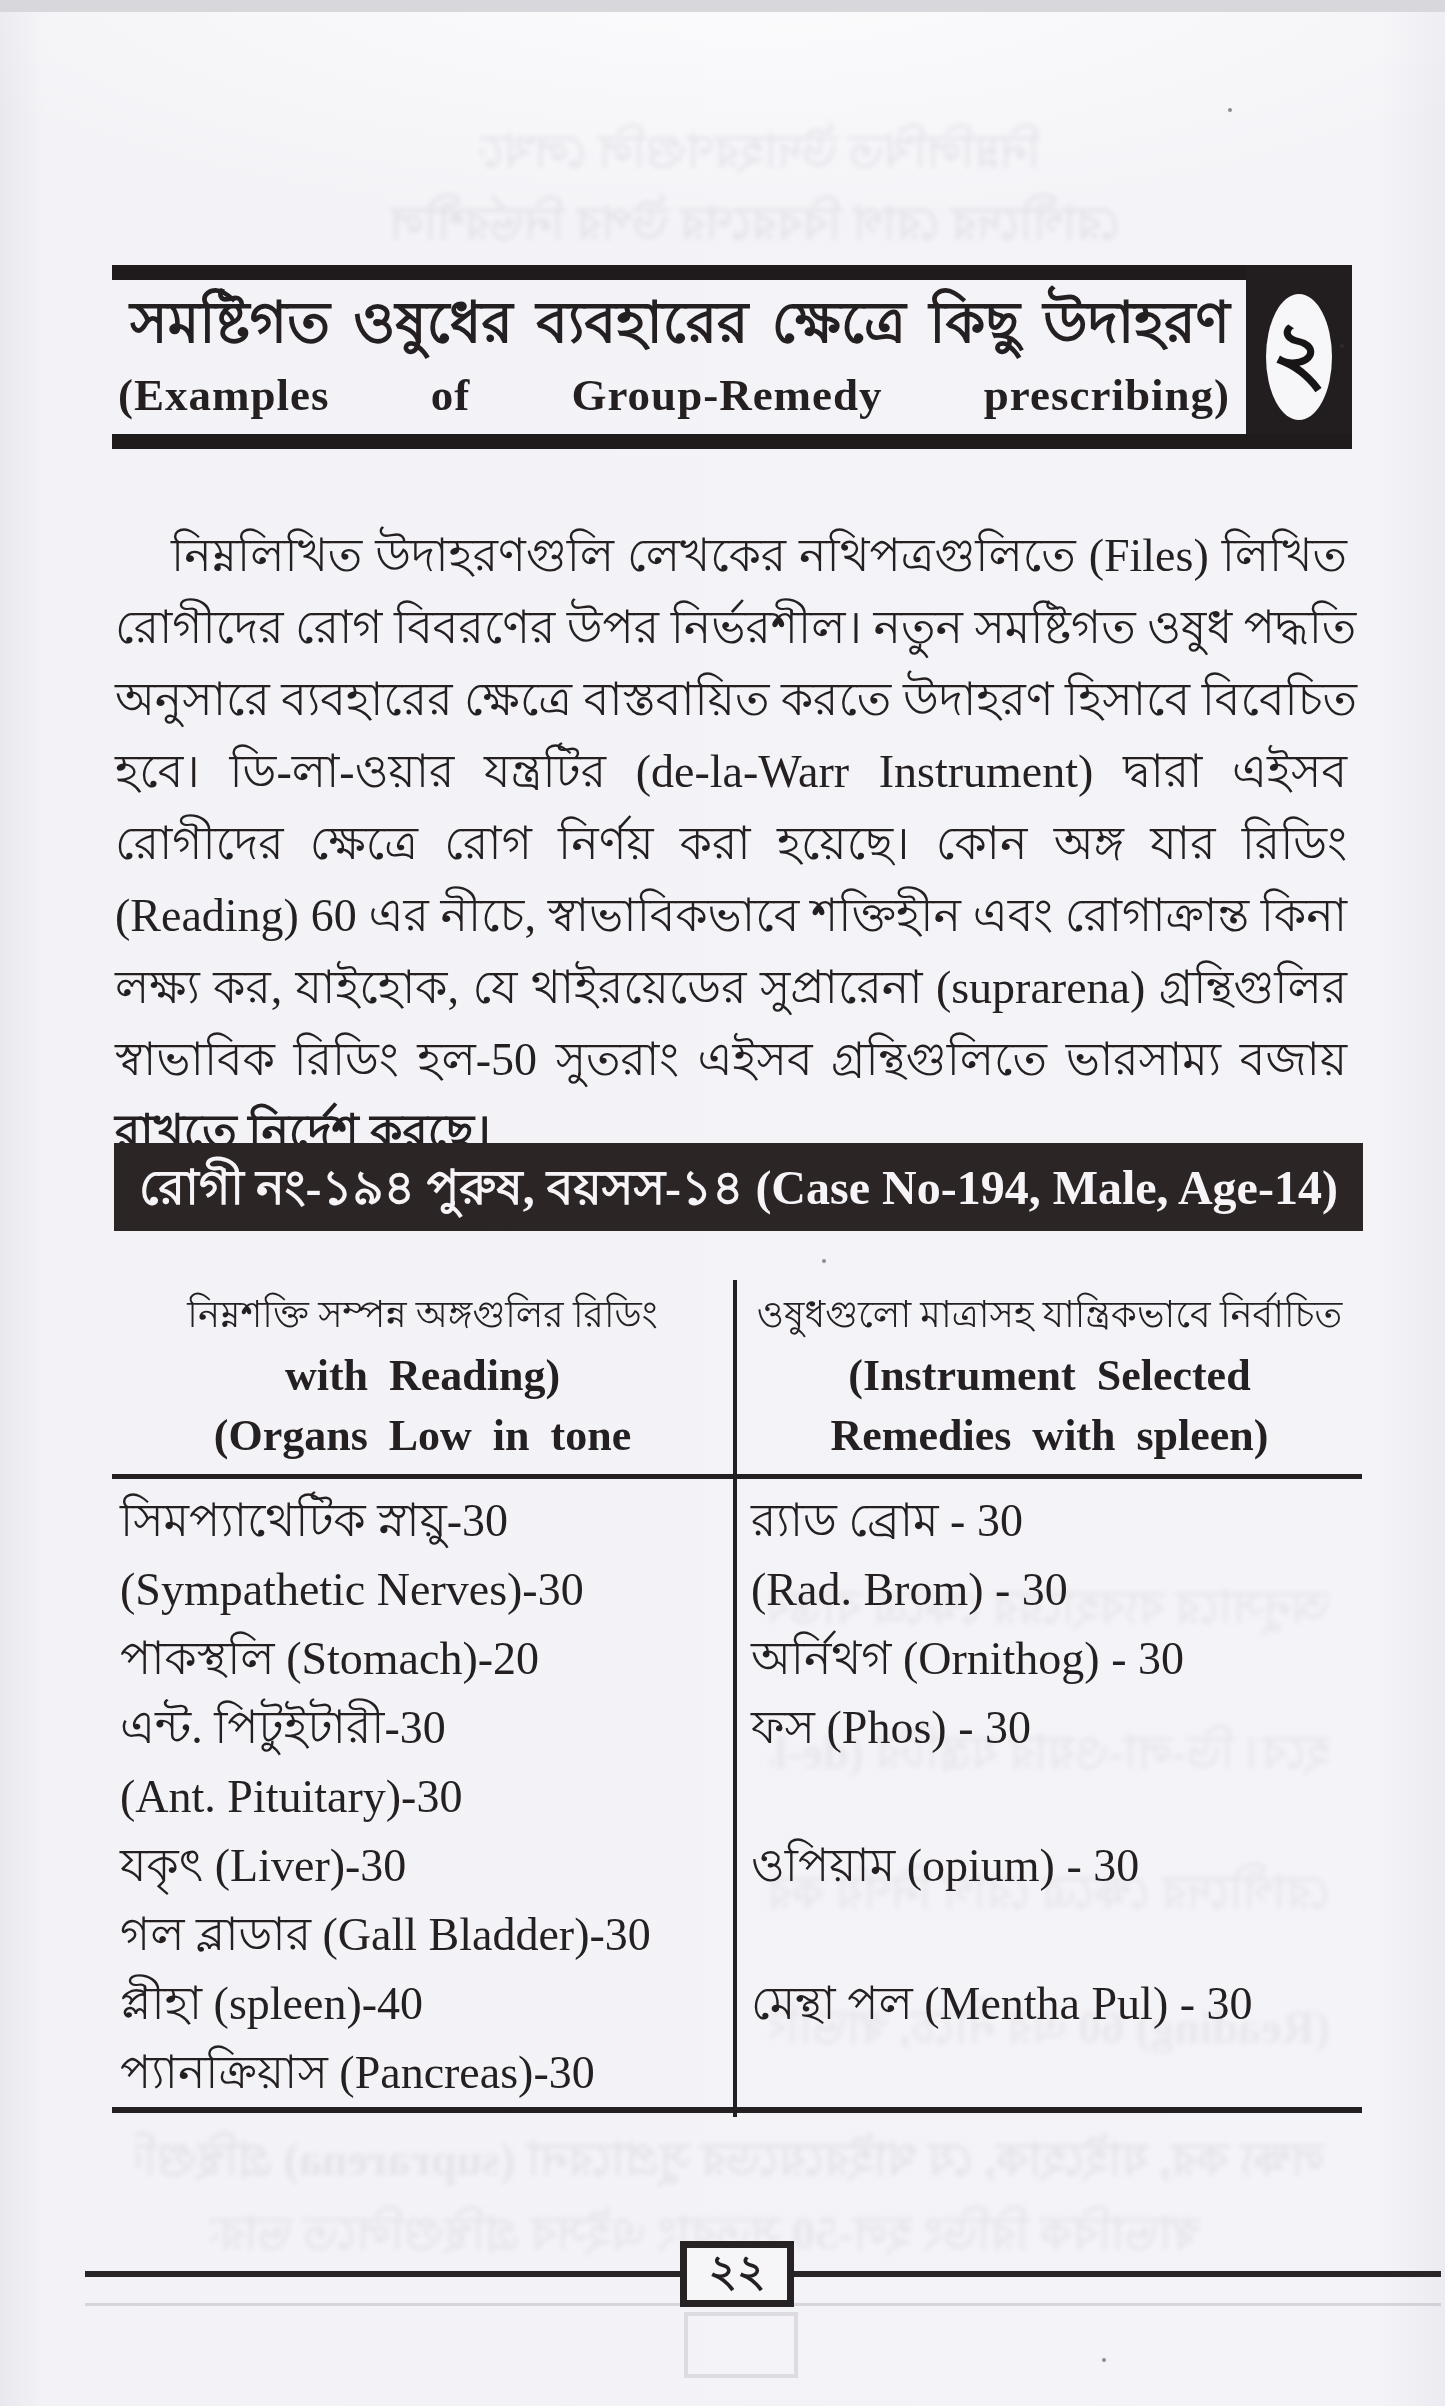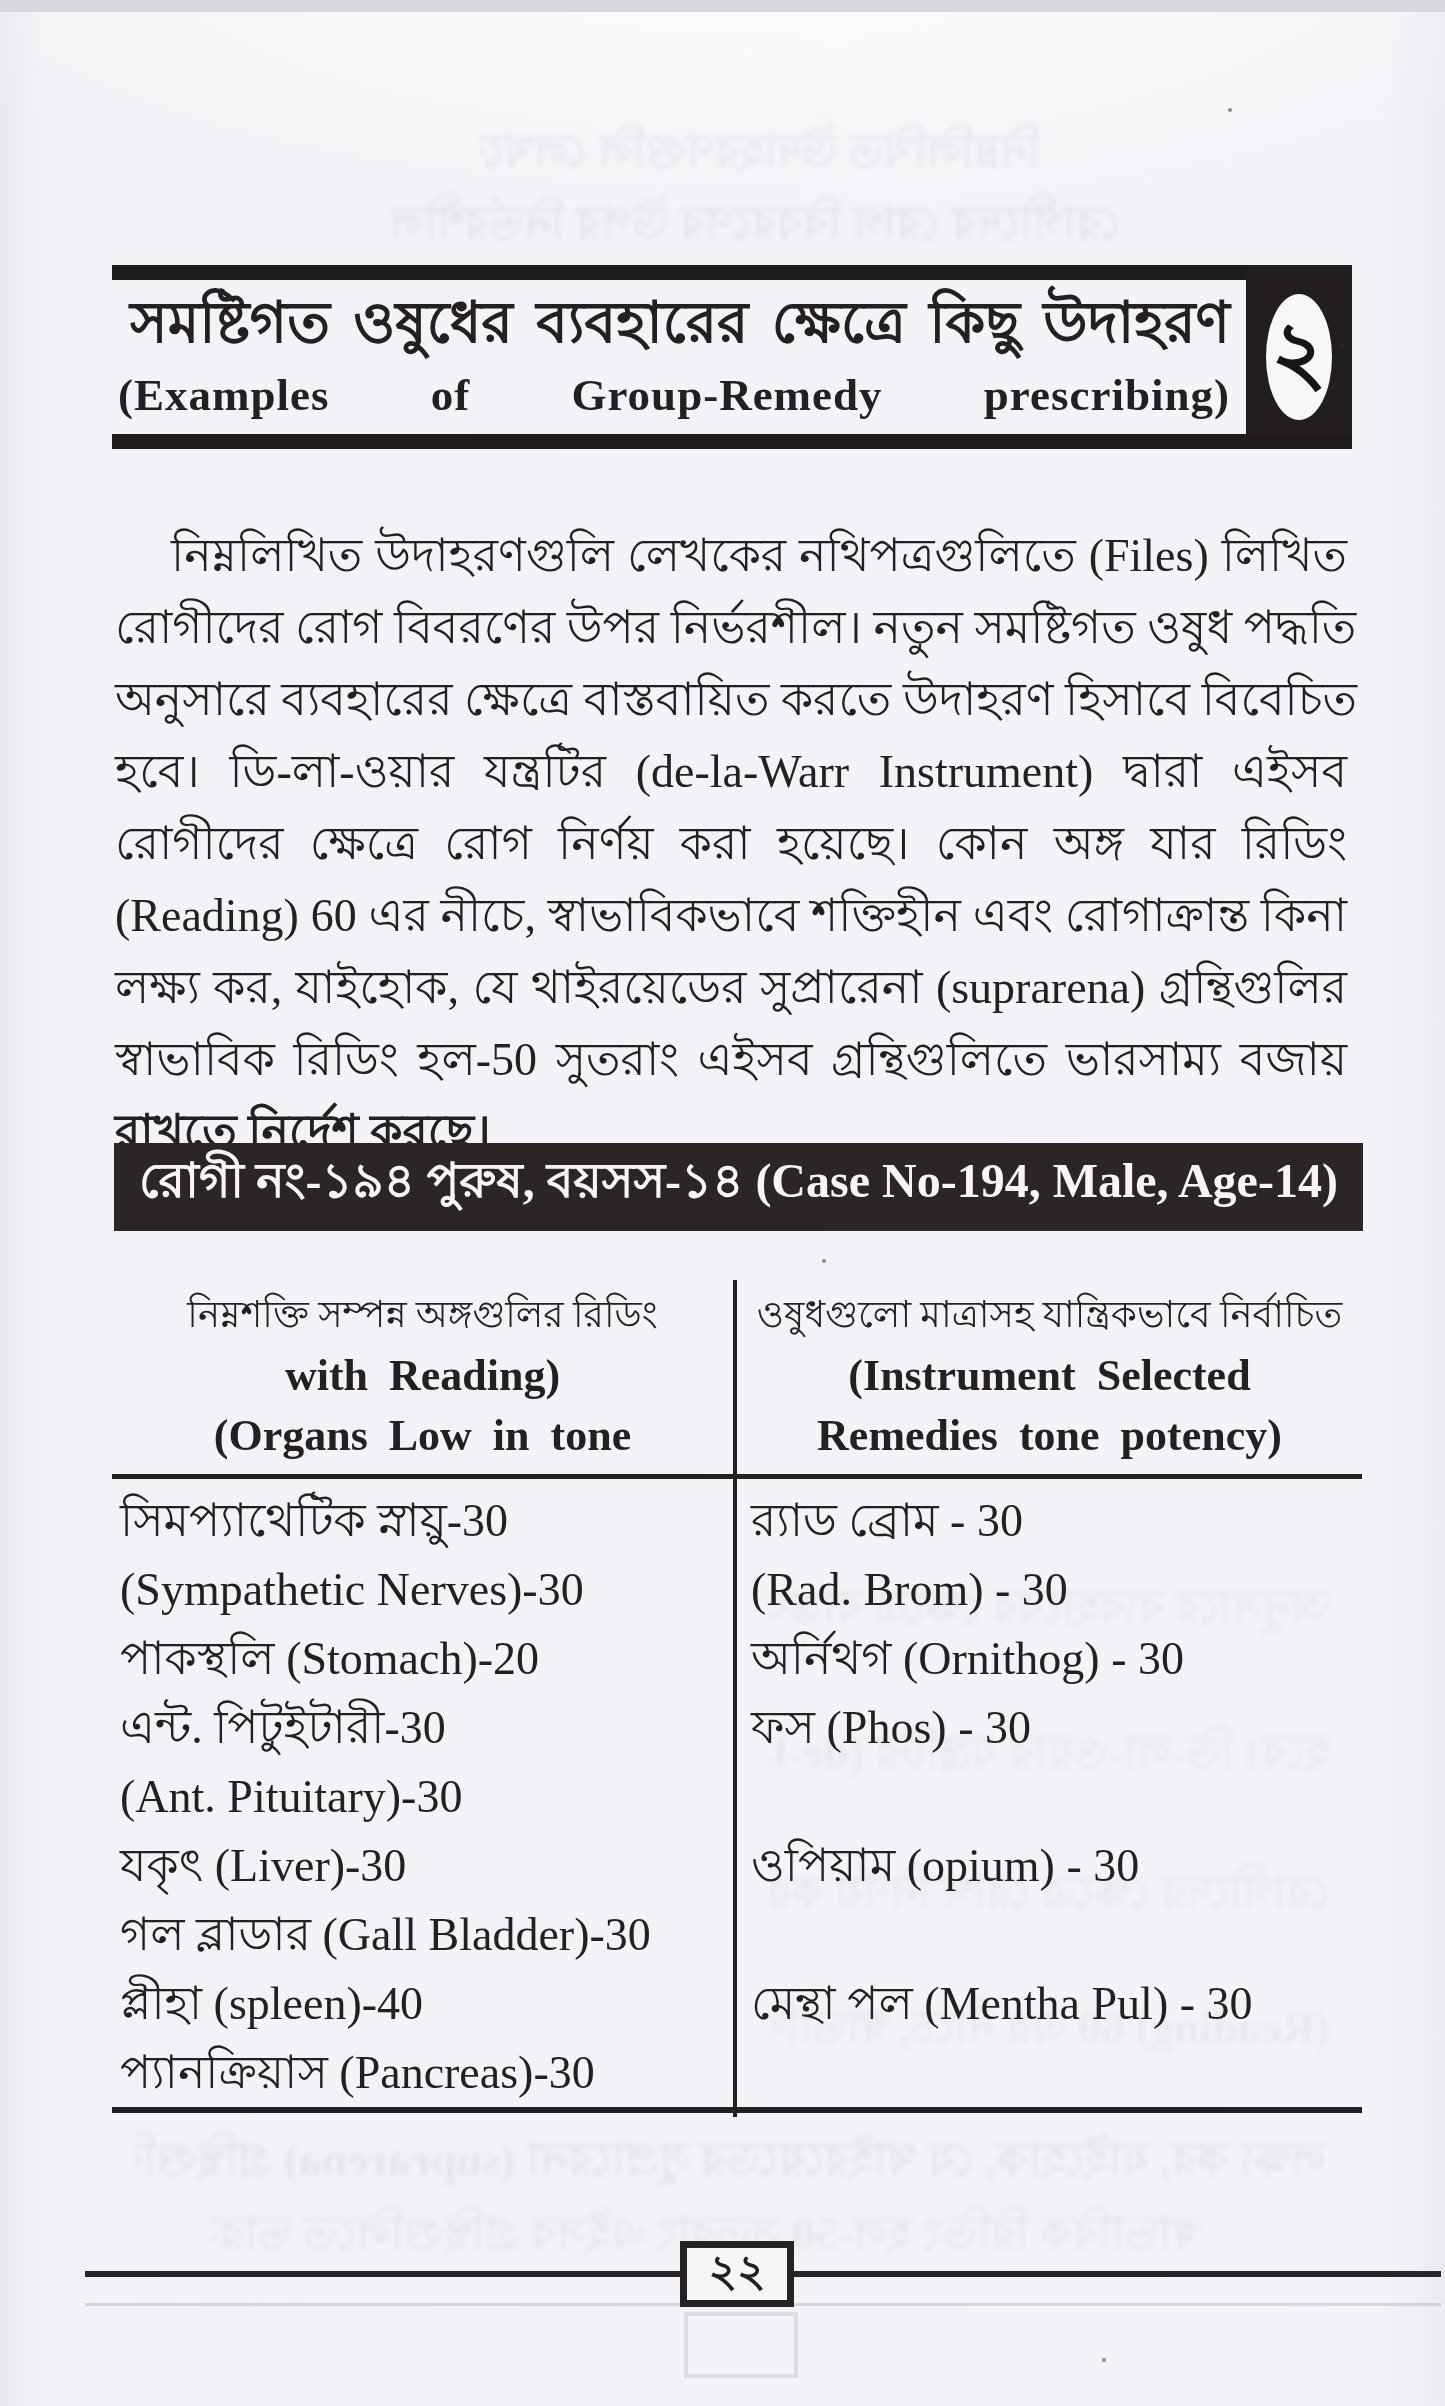--- a/index.html
+++ b/index.html
@@ -59,21 +59,21 @@
     height:72px;font-size:46px;line-height:64px;
     text-align:justify;text-align-last:justify;text-justify:inter-word;
     white-space:nowrap;
   }
   .intro-line.first{text-indent:56px;}
   .intro-line.last{text-align-last:left;font-weight:bold;}
   
   .case-bar{
     position:absolute;left:115px;top:1132px;width:1247px;height:86px;
     background:#2b2526;color:#f6f4f7;
-    display:flex;align-items:flex-start;justify-content:center;
+    display:flex;align-items:flex-end;justify-content:center;
     font-size:48px;font-weight:bold;white-space:nowrap;
     box-shadow:0 0 0 1px #2b2526;
   }
   
   .ctable{position:absolute;left:112px;top:1262px;width:1250px;height:843px;}
   .vdivider{position:absolute;left:621px;top:6px;width:4px;height:837px;background:#241f20;}
   .theader{position:absolute;top:0;left:0;width:1250px;height:200px;display:flex;}
   .thcell{display:flex;flex-direction:column;align-items:center;justify-content:flex-start;padding-top:10px;}
   .thcell.left{width:621px;}
   .thcell.right{width:625px;margin-left:4px;}
@@ -149,21 +149,21 @@
     <div class="vdivider"></div>
     <div class="theader">
       <div class="thcell left">
         <div class="th-bn">নিম্নশক্তি সম্পন্ন অঙ্গগুলির রিডিং</div>
         <div class="th-en">with Reading)</div>
         <div class="th-en">(Organs Low in tone</div>
       </div>
       <div class="thcell right">
         <div class="th-bn">ওষুধগুলো মাত্রাসহ যান্ত্রিকভাবে নির্বাচিত</div>
         <div class="th-en">(Instrument Selected</div>
-        <div class="th-en">Remedies tone potency)</div>
+        <div class="th-en">Remedies with spleen)</div>
       </div>
     </div>
     <div class="theader-rule"></div>
     <div class="tbody">
         <div class="trow">
           <div class="tcell left">সিমপ্যাথেটিক স্নায়ু-30</div>
           <div class="tcell right">র‍্যাড ব্রোম - 30</div>
         </div>
         <div class="trow">
           <div class="tcell left">(Sympathetic Nerves)-30</div>

